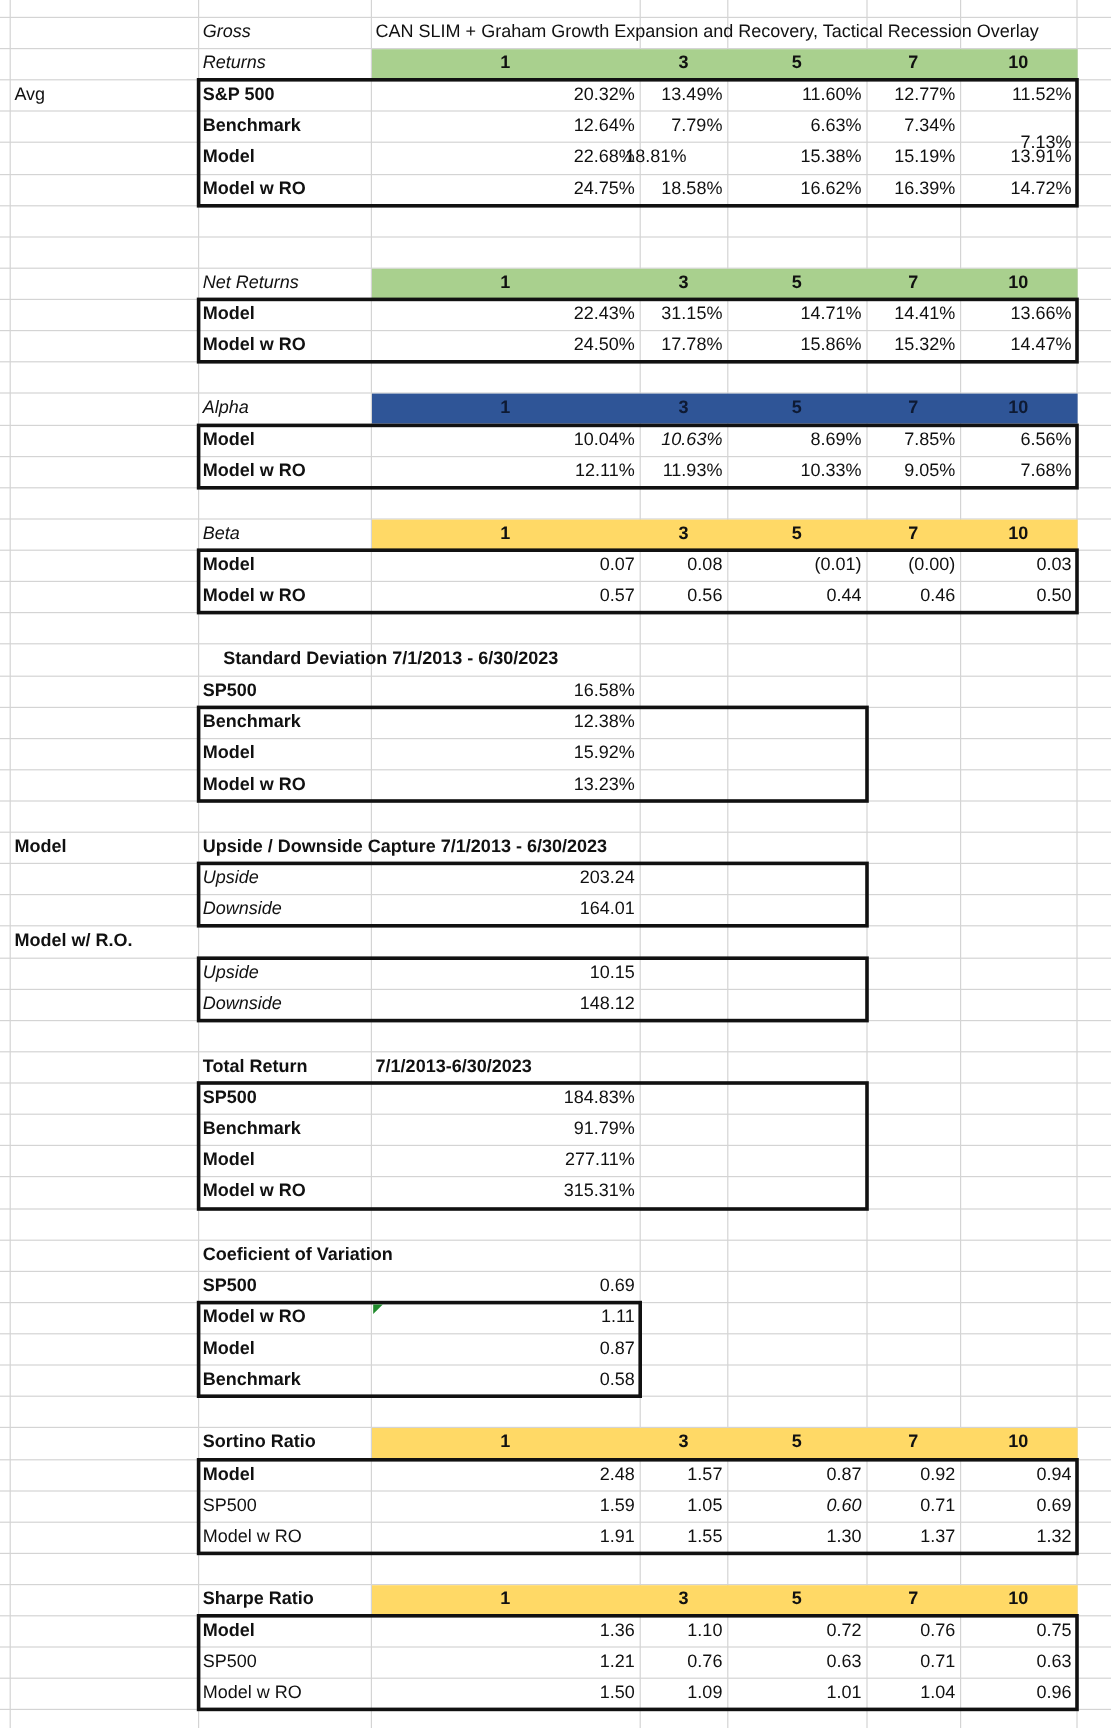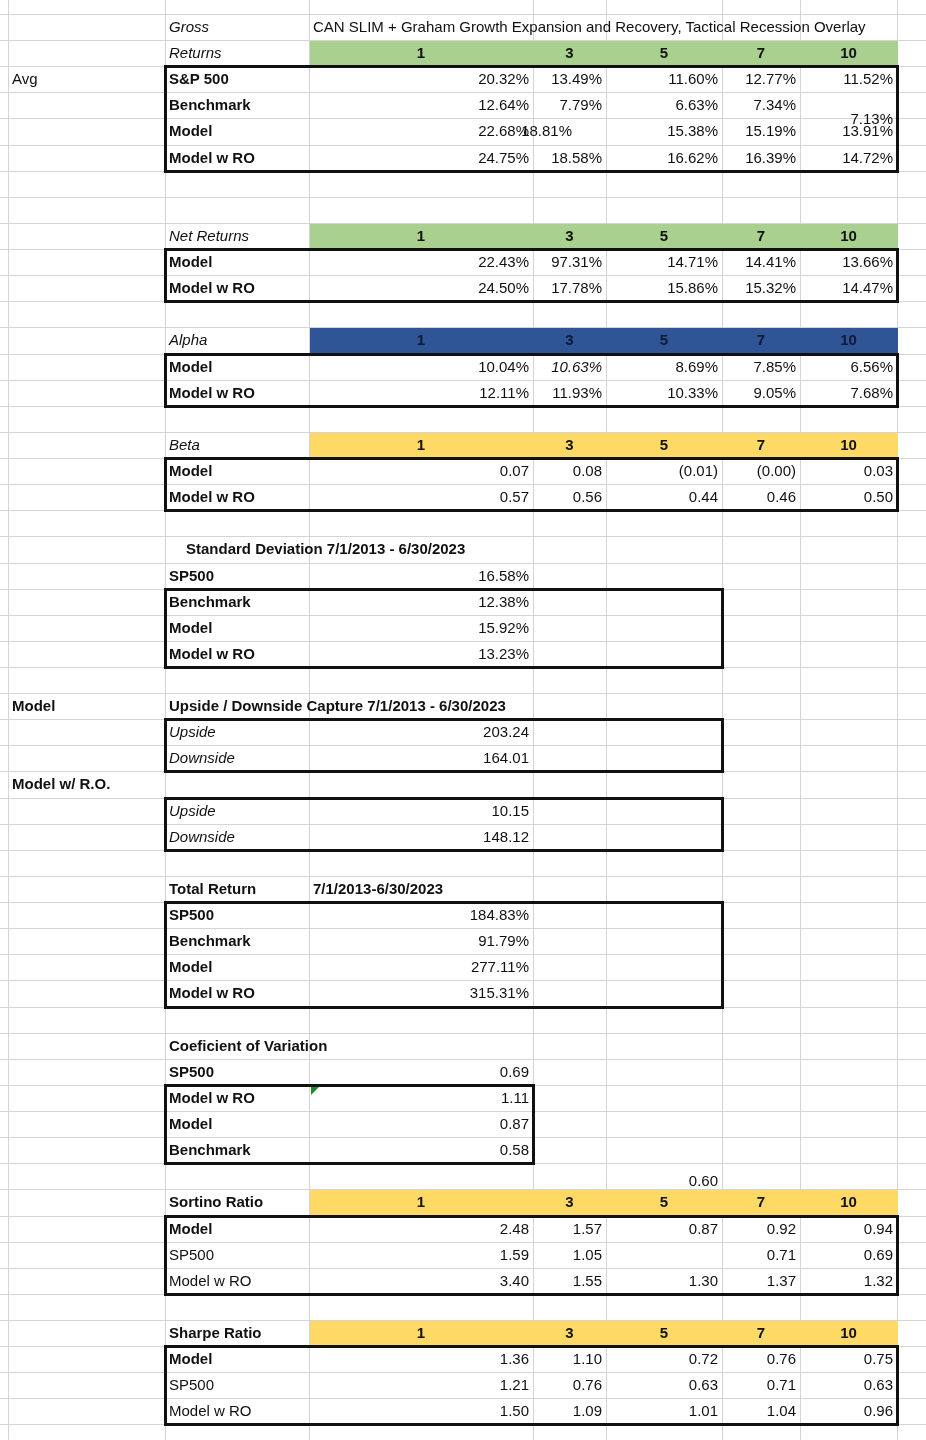--- a/index.html
+++ b/index.html
@@ -122,21 +122,21 @@
     <div class="box" style="top: 65px; left: 164px; width: 735px; height: 108px;"></div>
     <div class="cell i" style="top: 223px; left: 165px; width: 144px;">Net Returns</div>
     <div class="fill" style="top: 224px; left: 310px; width: 588px; background: rgb(169, 208, 142);"></div>
     <div class="cell c b" style="top: 223px; left: 309px; width: 224px; color: rgb(17, 17, 17);">1</div>
     <div class="cell c b" style="top: 223px; left: 533px; width: 73px; color: rgb(17, 17, 17);">3</div>
     <div class="cell c b" style="top: 223px; left: 606px; width: 116px; color: rgb(17, 17, 17);">5</div>
     <div class="cell c b" style="top: 223px; left: 722px; width: 78px; color: rgb(17, 17, 17);">7</div>
     <div class="cell c b" style="top: 223px; left: 800px; width: 97px; color: rgb(17, 17, 17);">10</div>
     <div class="cell b" style="top: 249px; left: 165px; width: 144px;">Model</div>
     <div class="cell r" style="top: 249px; left: 309px; width: 224px;">22.43%</div>
-    <div class="cell r" style="top: 249px; left: 533px; width: 73px;">97.31%</div>
+    <div class="cell r" style="top: 249px; left: 533px; width: 73px;">31.15%</div>
     <div class="cell r" style="top: 249px; left: 606px; width: 116px;">14.71%</div>
     <div class="cell r" style="top: 249px; left: 722px; width: 78px;">14.41%</div>
     <div class="cell r" style="top: 249px; left: 800px; width: 97px;">13.66%</div>
     <div class="cell b" style="top: 275px; left: 165px; width: 144px;">Model w RO</div>
     <div class="cell r" style="top: 275px; left: 309px; width: 224px;">24.50%</div>
     <div class="cell r" style="top: 275px; left: 533px; width: 73px;">17.78%</div>
     <div class="cell r" style="top: 275px; left: 606px; width: 116px;">15.86%</div>
     <div class="cell r" style="top: 275px; left: 722px; width: 78px;">15.32%</div>
     <div class="cell r" style="top: 275px; left: 800px; width: 97px;">14.47%</div>
     <div class="box" style="top: 248px; left: 164px; width: 735px; height: 55px;"></div>
@@ -234,25 +234,25 @@
     <div class="cell c b" style="top: 1189px; left: 800px; width: 97px; color: rgb(17, 17, 17);">10</div>
     <div class="cell b" style="top: 1216px; left: 165px; width: 144px;">Model</div>
     <div class="cell r" style="top: 1216px; left: 309px; width: 224px;">2.48</div>
     <div class="cell r" style="top: 1216px; left: 533px; width: 73px;">1.57</div>
     <div class="cell r" style="top: 1216px; left: 606px; width: 116px;">0.87</div>
     <div class="cell r" style="top: 1216px; left: 722px; width: 78px;">0.92</div>
     <div class="cell r" style="top: 1216px; left: 800px; width: 97px;">0.94</div>
     <div class="cell " style="top: 1242px; left: 165px; width: 144px;">SP500</div>
     <div class="cell r" style="top: 1242px; left: 309px; width: 224px;">1.59</div>
     <div class="cell r" style="top: 1242px; left: 533px; width: 73px;">1.05</div>
-    <div class="cell r" style="top: 1168px; left: 606px; width: 116px;">0.60</div>
+    <div class="cell r" style="top: 1242px; left: 606px; width: 116px; font-style: italic;">0.60</div>
     <div class="cell r" style="top: 1242px; left: 722px; width: 78px;">0.71</div>
     <div class="cell r" style="top: 1242px; left: 800px; width: 97px;">0.69</div>
     <div class="cell " style="top: 1268px; left: 165px; width: 144px;">Model w RO</div>
-    <div class="cell r" style="top: 1268px; left: 309px; width: 224px;">3.40</div>
+    <div class="cell r" style="top: 1268px; left: 309px; width: 224px;">1.91</div>
     <div class="cell r" style="top: 1268px; left: 533px; width: 73px;">1.55</div>
     <div class="cell r" style="top: 1268px; left: 606px; width: 116px;">1.30</div>
     <div class="cell r" style="top: 1268px; left: 722px; width: 78px;">1.37</div>
     <div class="cell r" style="top: 1268px; left: 800px; width: 97px;">1.32</div>
     <div class="box" style="top: 1215px; left: 164px; width: 735px; height: 81px;"></div>
     <div class="cell b" style="top: 1320px; left: 165px; width: 144px;">Sharpe Ratio</div>
     <div class="fill" style="top: 1321px; left: 310px; width: 588px; background: rgb(255, 217, 102);"></div>
     <div class="cell c b" style="top: 1320px; left: 309px; width: 224px; color: rgb(17, 17, 17);">1</div>
     <div class="cell c b" style="top: 1320px; left: 533px; width: 73px; color: rgb(17, 17, 17);">3</div>
     <div class="cell c b" style="top: 1320px; left: 606px; width: 116px; color: rgb(17, 17, 17);">5</div>

